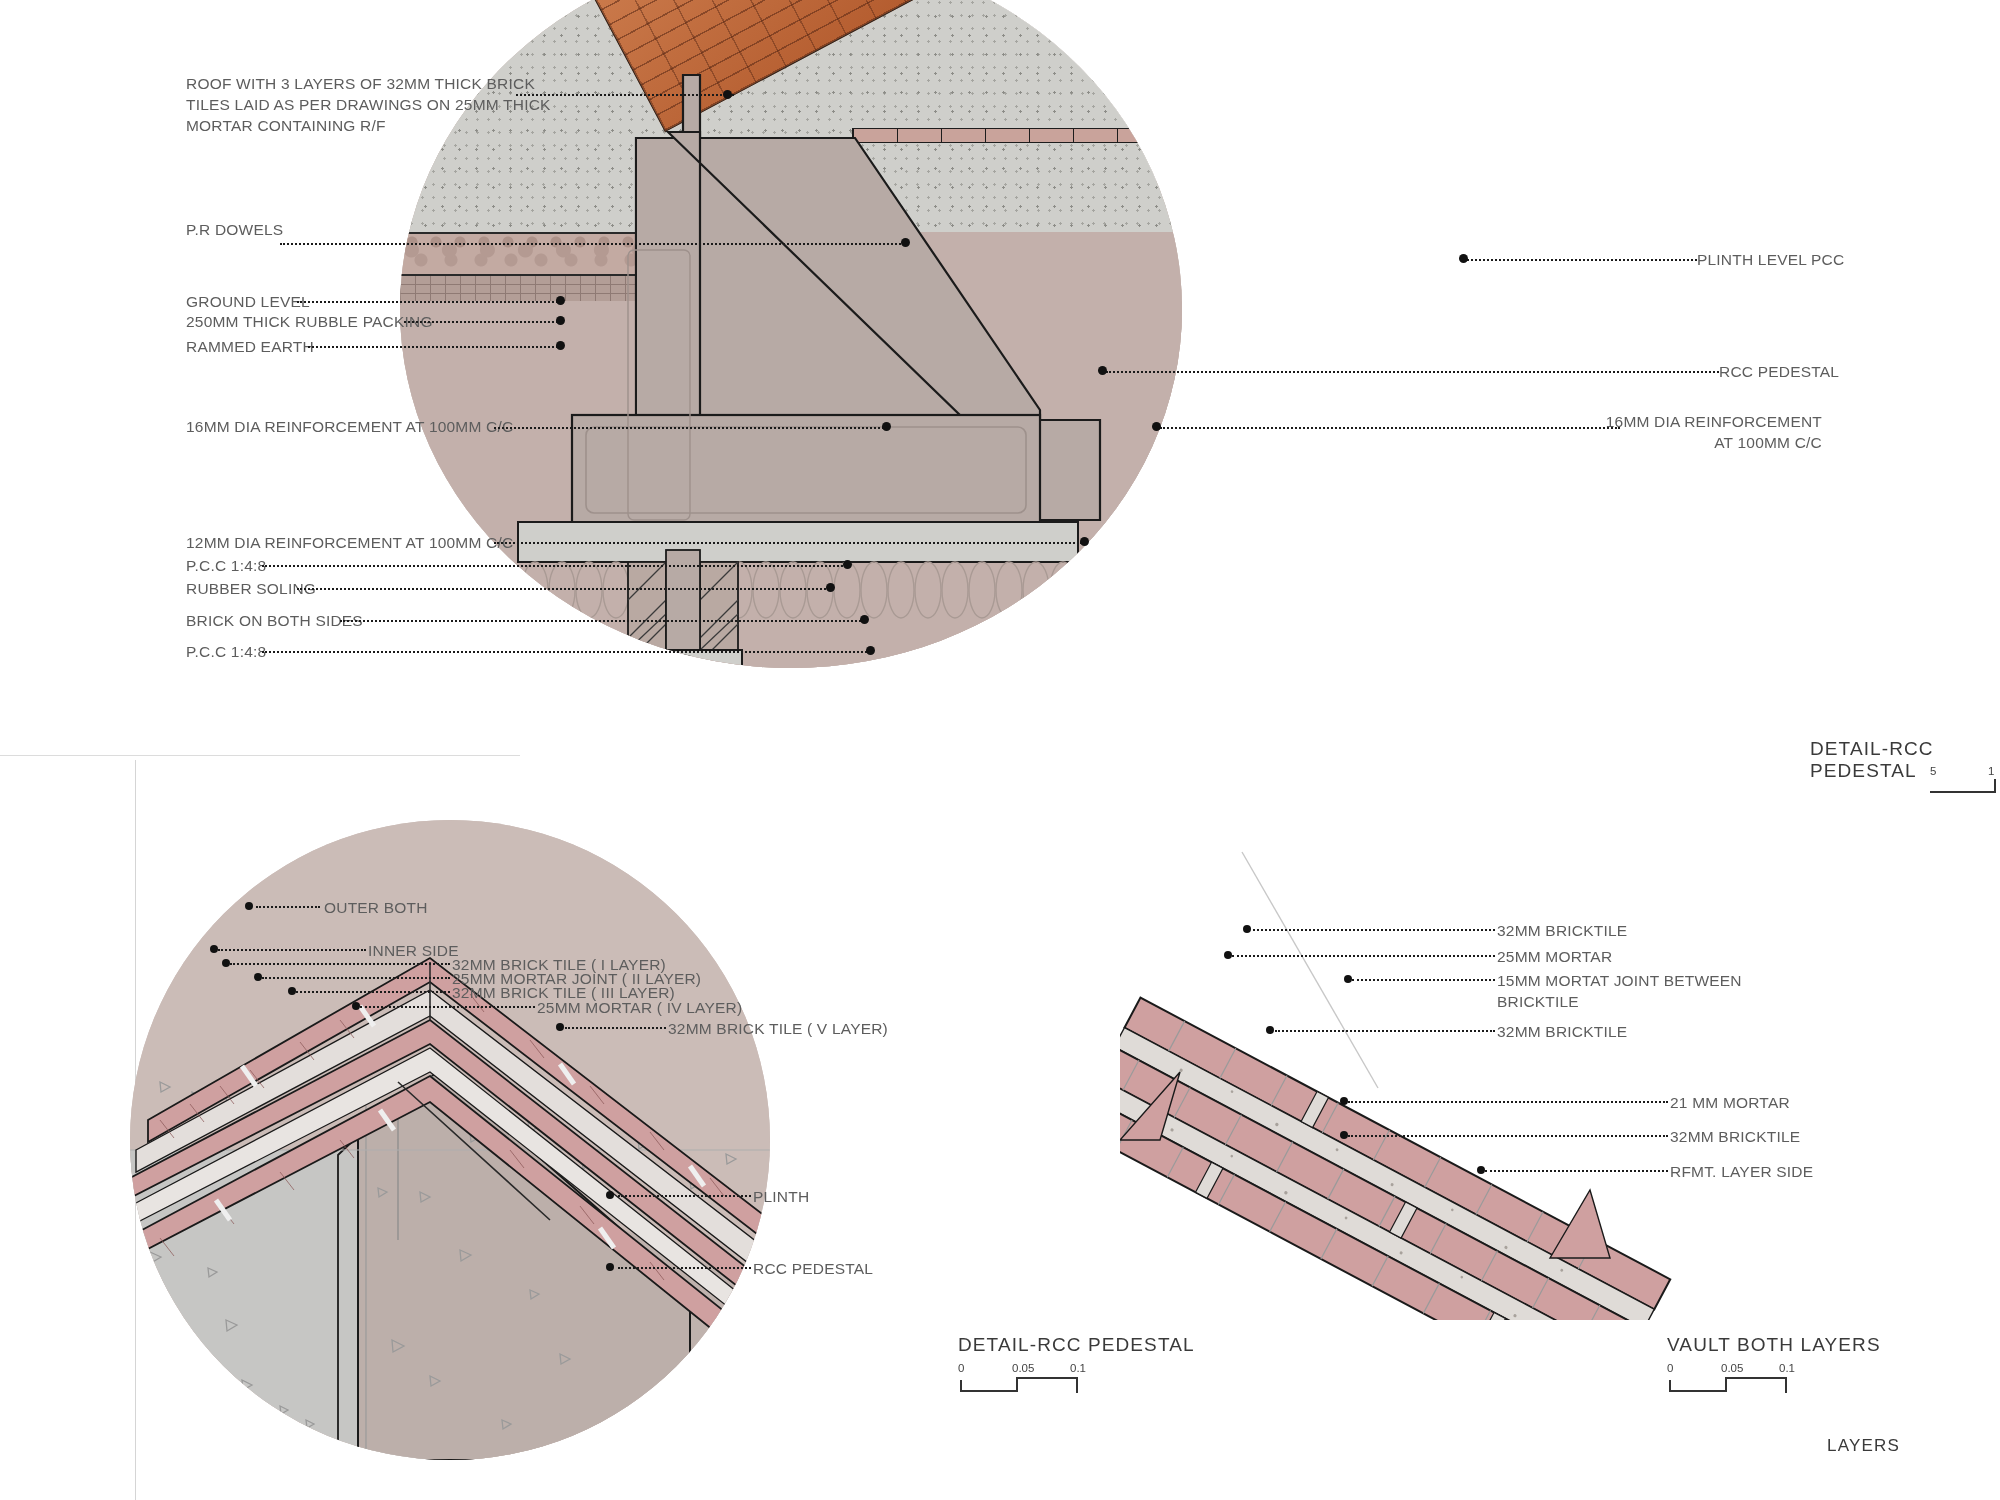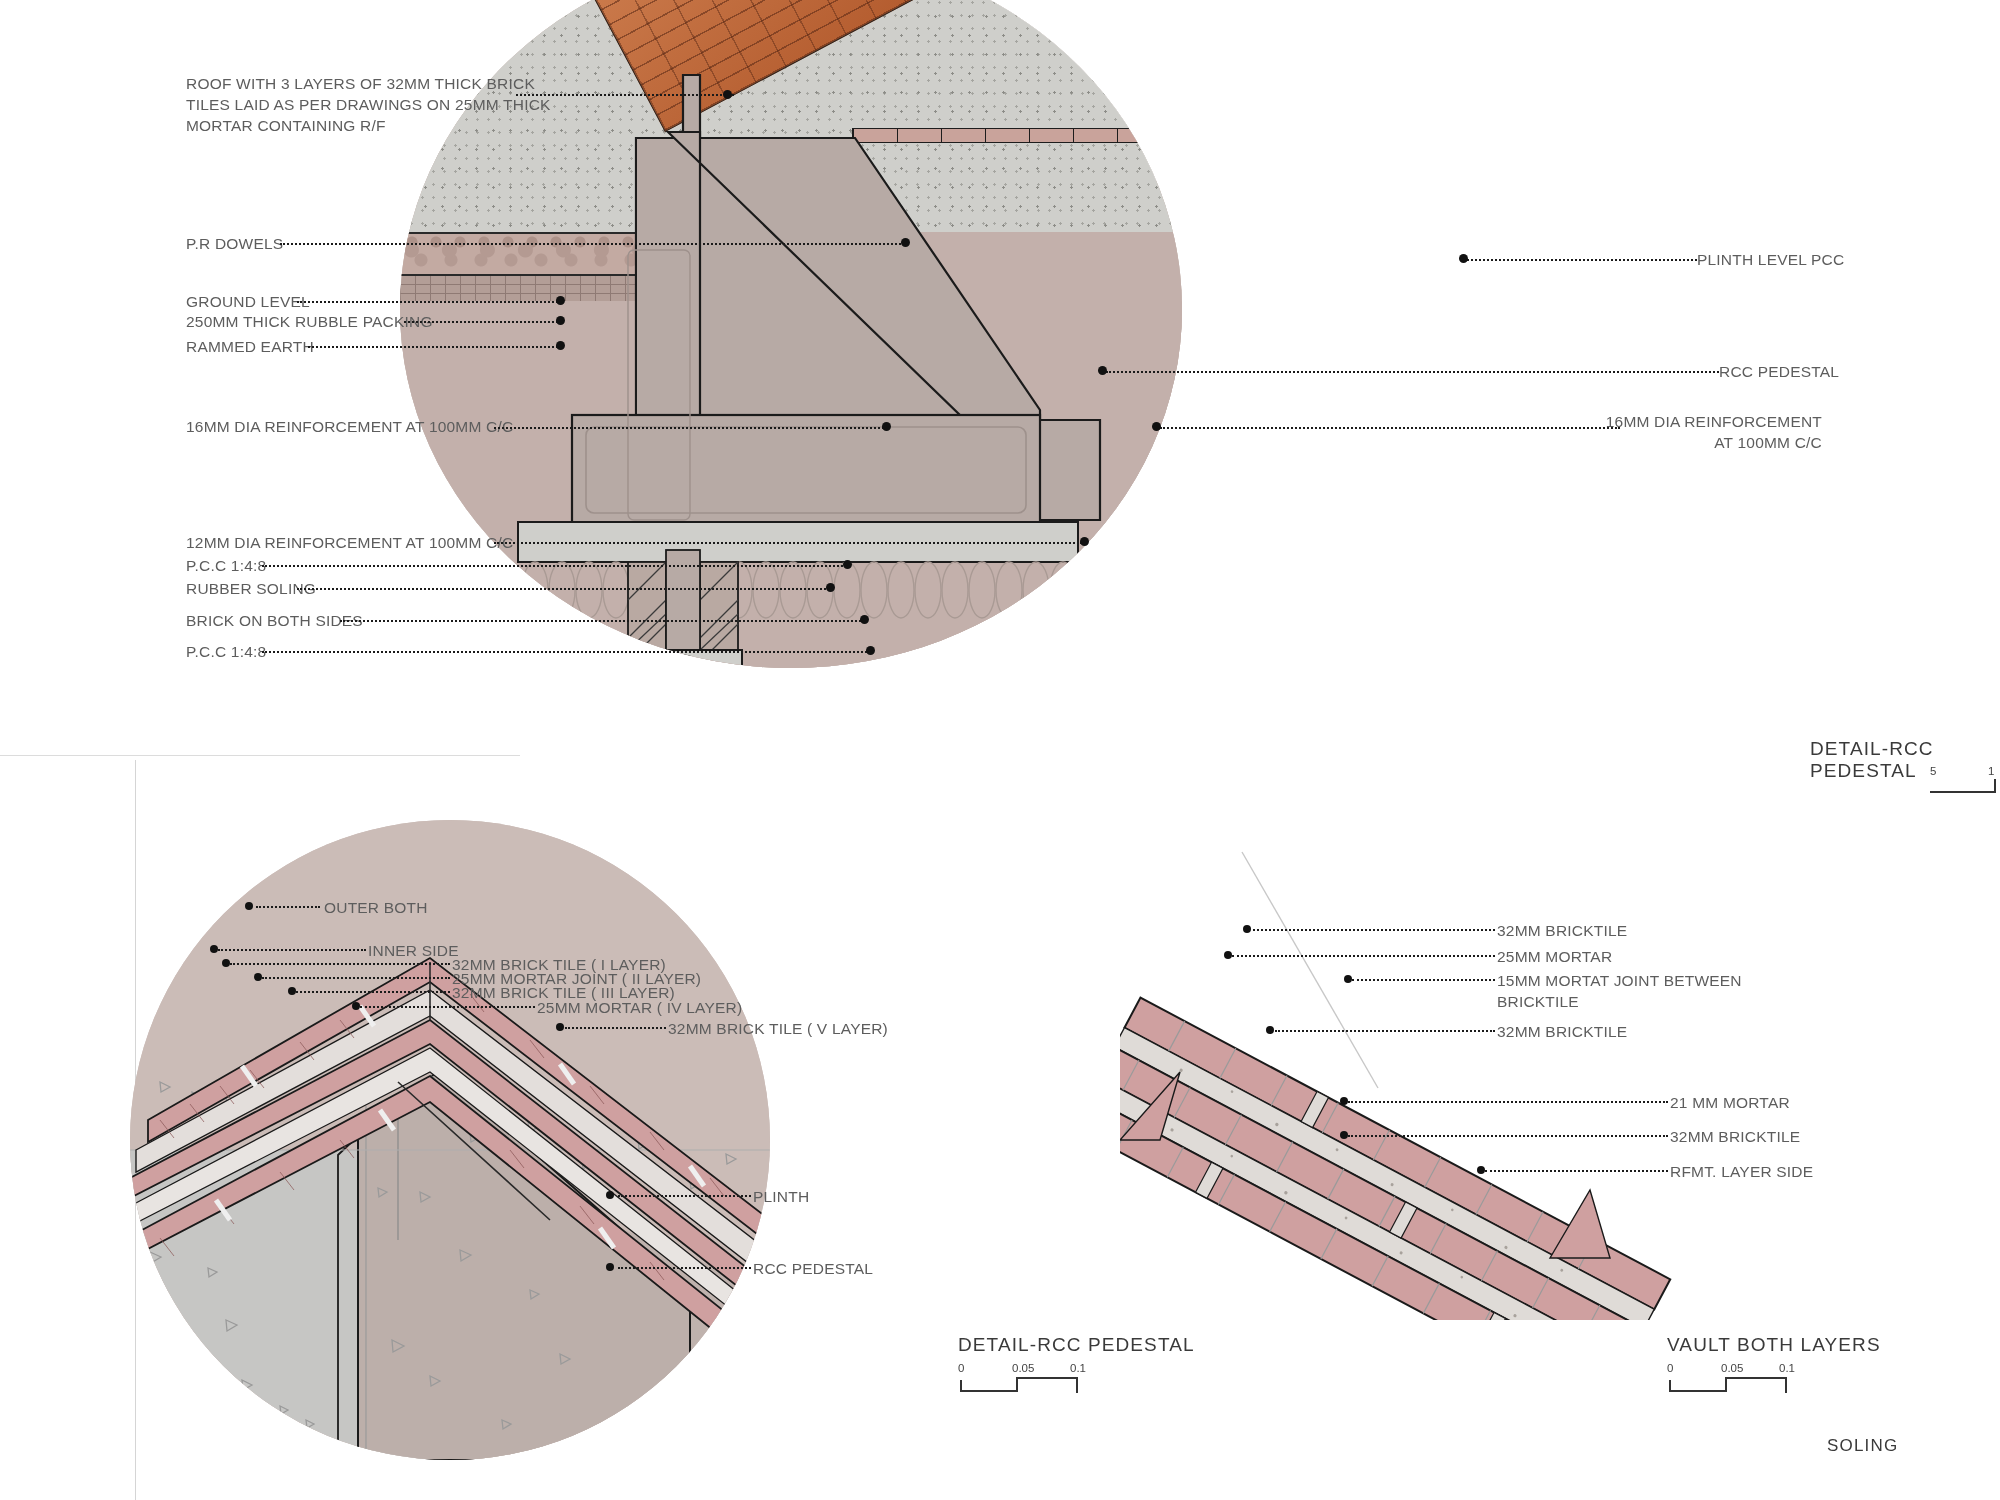--- a/index.html
+++ b/index.html
@@ -143,21 +143,21 @@
       <rect x="222" y="700" width="120" height="36" fill="#cfcfcb" stroke="#1b1b1b" stroke-width="2"></rect>
     </svg>
   </div>
 
   <div class="lbl" style="left:186px;top:73px;width:350px;">ROOF WITH 3 LAYERS OF 32MM THICK BRICK
 TILES LAID AS PER DRAWINGS ON 25MM THICK
 MORTAR CONTAINING R/F</div>
   <div class="leader" style="left:516px;top:94px;width:218px;"></div>
   <div class="dot" style="left:723px;top:90px;"></div>
 
-  <div class="lbl" style="left:186px;top:233px;">P.R DOWELS</div>
+  <div class="lbl" style="left:186px;top:219px;">P.R DOWELS</div>
   <div class="leader" style="left:280px;top:243px;width:625px;"></div>
   <div class="dot" style="left:901px;top:238px;"></div>
 
   <div class="lbl" style="left:186px;top:291px;">GROUND LEVEL</div>
   <div class="leader" style="left:297px;top:301px;width:265px;"></div>
   <div class="dot" style="left:556px;top:296px;"></div>
 
   <div class="lbl" style="left:186px;top:311px;">250MM THICK RUBBLE PACKING</div>
   <div class="leader" style="left:404px;top:321px;width:158px;"></div>
   <div class="dot" style="left:556px;top:316px;"></div>
@@ -462,15 +462,15 @@
     <div class="sb-num" style="left:0px;top:0px;">0</div>
     <div class="sb-num" style="left:54px;top:0px;">0.05</div>
     <div class="sb-num" style="left:112px;top:0px;">0.1</div>
     <div class="sb-line" style="left:2px;top:28px;width:58px;height:2px;"></div>
     <div class="sb-line" style="left:58px;top:15px;width:2px;height:15px;"></div>
     <div class="sb-line" style="left:58px;top:15px;width:62px;height:2px;"></div>
     <div class="sb-line" style="left:118px;top:15px;width:2px;height:16px;"></div>
     <div class="sb-line" style="left:2px;top:18px;width:2px;height:12px;"></div>
   </div>
 
-  <div class="sheet-title" style="left:1827px;top:1436px;">SOLING</div>
+  <div class="sheet-title" style="left:1827px;top:1436px;">LAYERS</div>
 
 </div>
 
 </body></html>

